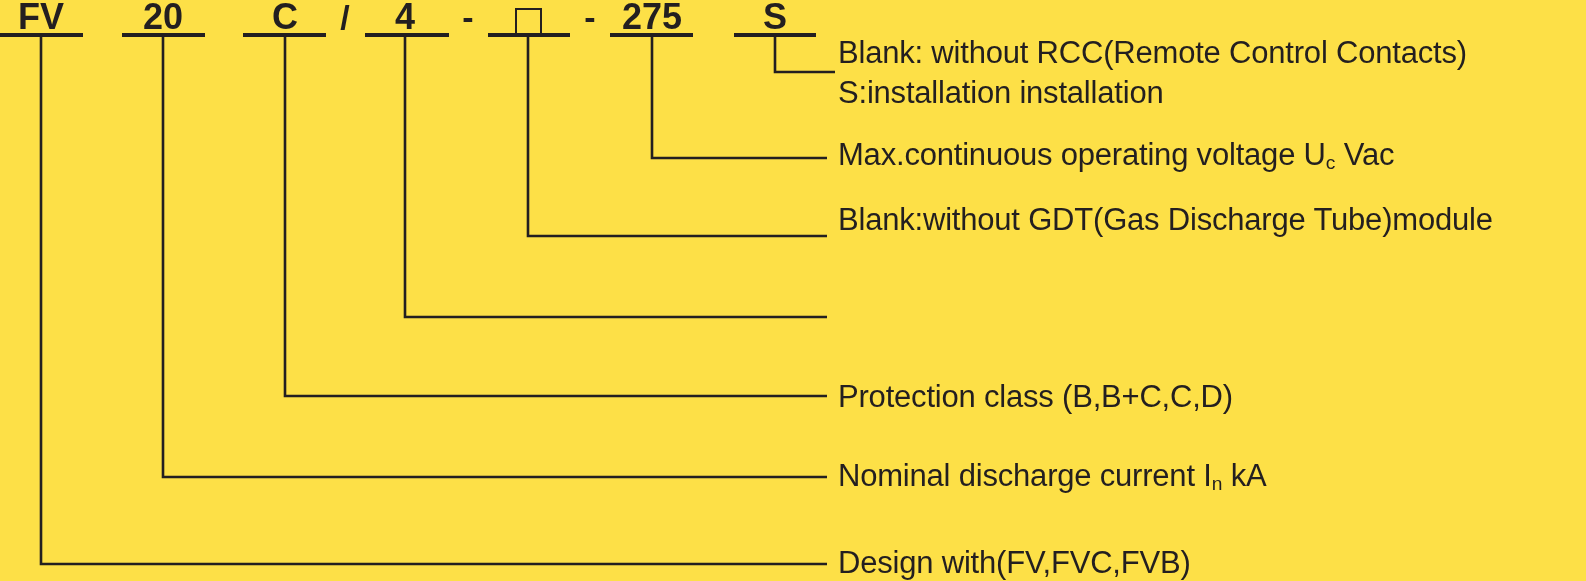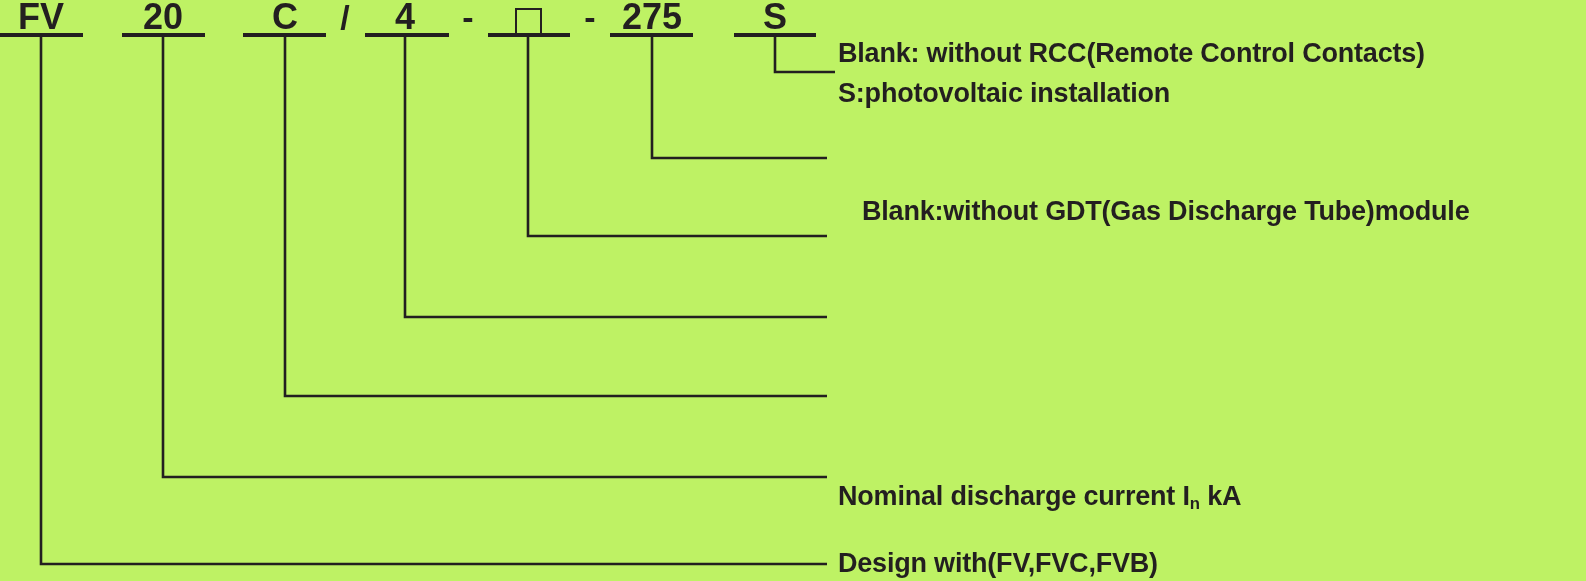--- a/index.html
+++ b/index.html
@@ -4,21 +4,21 @@
 <style>
   html, body {
     margin: 0;
     padding: 0;
     background: #ffffff;
   }
   #page {
     position: relative;
     width: 1586px;
     height: 581px;
-    background: #bef264;
+    background: #fde047;
     font-family: "Liberation Sans", sans-serif;
     overflow: hidden;
   }
 
   
   #code-row {
     position: absolute;
     left: 0;
     top: 0;
     width: 830px;
@@ -64,22 +64,22 @@
     stroke: #231f20;
     fill: none;
   }
   .underline { stroke-width: 4.2; }
   .leader { stroke-width: 2.6; }
 
   
   .desc {
     position: absolute;
     left: 838px;
-    font-size: 27px;
-    font-weight: 700;
+    font-size: 31px;
+    font-weight: 400;
     color: #231f20;
     line-height: 40px;
     white-space: nowrap;
     letter-spacing: -0.2px;
   }
   .desc .l2 { display: block; }
   sub {
     font-size: 0.62em;
     vertical-align: -0.22em;
     letter-spacing: 0;
@@ -129,31 +129,37 @@
     <path class="leader" d="M652,35 L652,158 L827,158"></path>
     <path class="leader" d="M528,35 L528,236 L827,236"></path>
     <path class="leader" d="M405,35 L405,317 L827,317"></path>
     <path class="leader" d="M285,35 L285,396 L827,396"></path>
     <path class="leader" d="M163,35 L163,477 L827,477"></path>
     <path class="leader" d="M41,35  L41,564  L827,564"></path>
   </svg>
 
   <div class="desc" style="top:33px;">
     <span class="l1">Blank: without RCC(Remote Control Contacts)</span>
-    <span class="l2">S:photovoltaic installation</span>
+    <span class="l2">S:installation installation</span>
   </div>
 
+  <div class="desc" style="top:135px;">
+    <span>Max.continuous operating voltage U</span><sub>c</sub><span> Vac</span>
+  </div>
 
-  <div class="desc" style="top:191px;margin-left:24px;">
+  <div class="desc" style="top:200px;">
     <span class="l1">Blank:without GDT(Gas Discharge Tube)module</span>
   </div>
 
 
+  <div class="desc" style="top:377px;">
+    <span>Protection class (B,B+C,C,D)</span>
+  </div>
 
-  <div class="desc" style="top:476px;text-align:center;">
+  <div class="desc" style="top:456px;text-align:center;">
     <span>Nominal discharge current I</span><sub>n</sub><span> kA</span>
   </div>
 
   <div class="desc" style="top:543px;">
     <span>Design with(FV,FVC,FVB)</span>
   </div>
 
 </div>
 
 </body></html>

